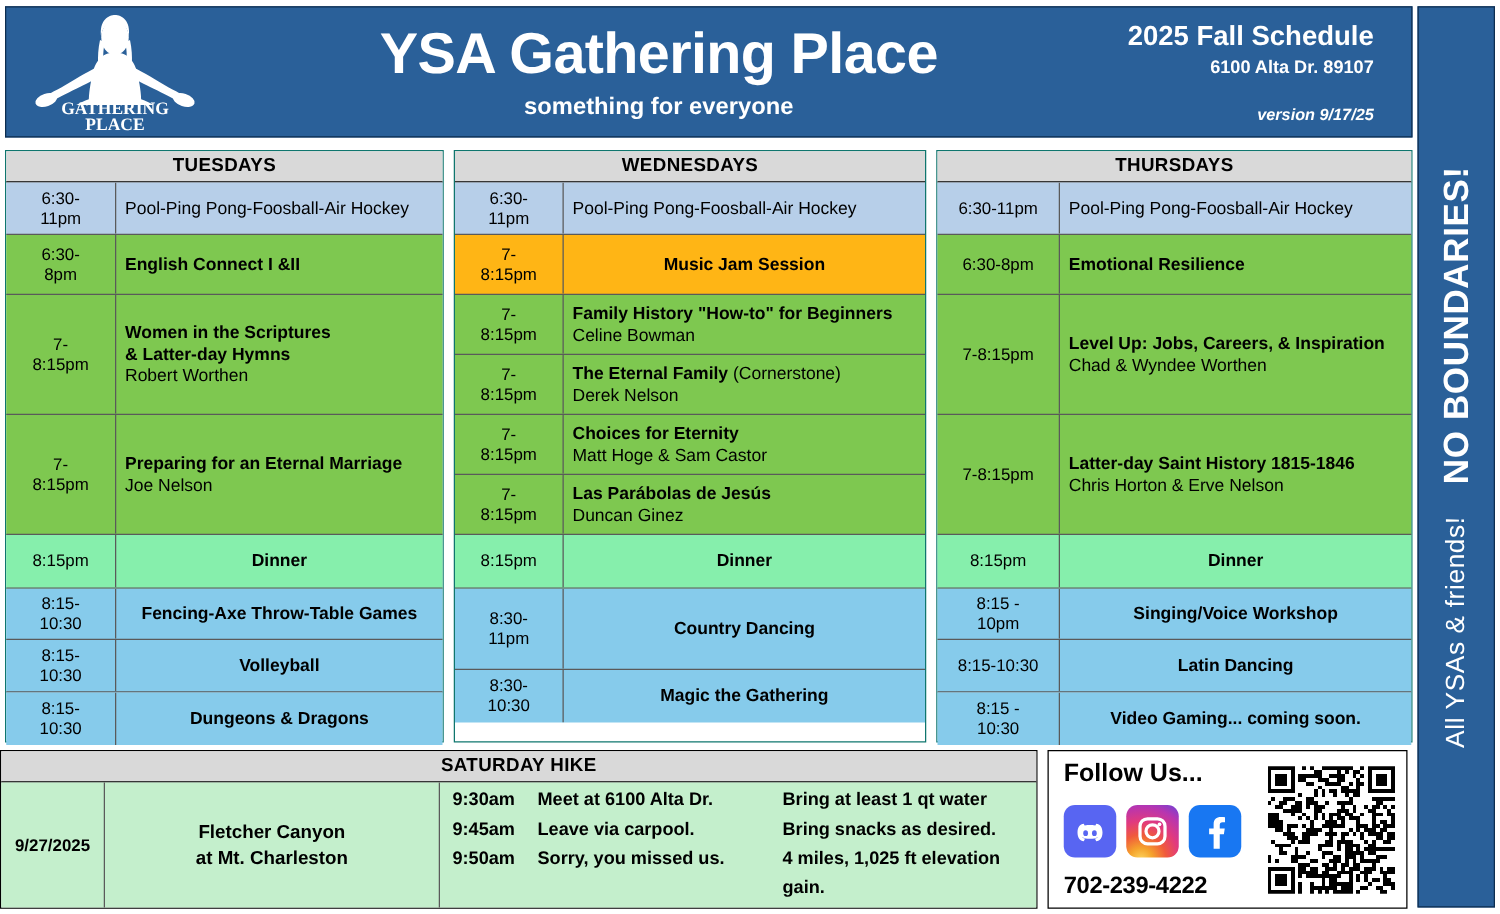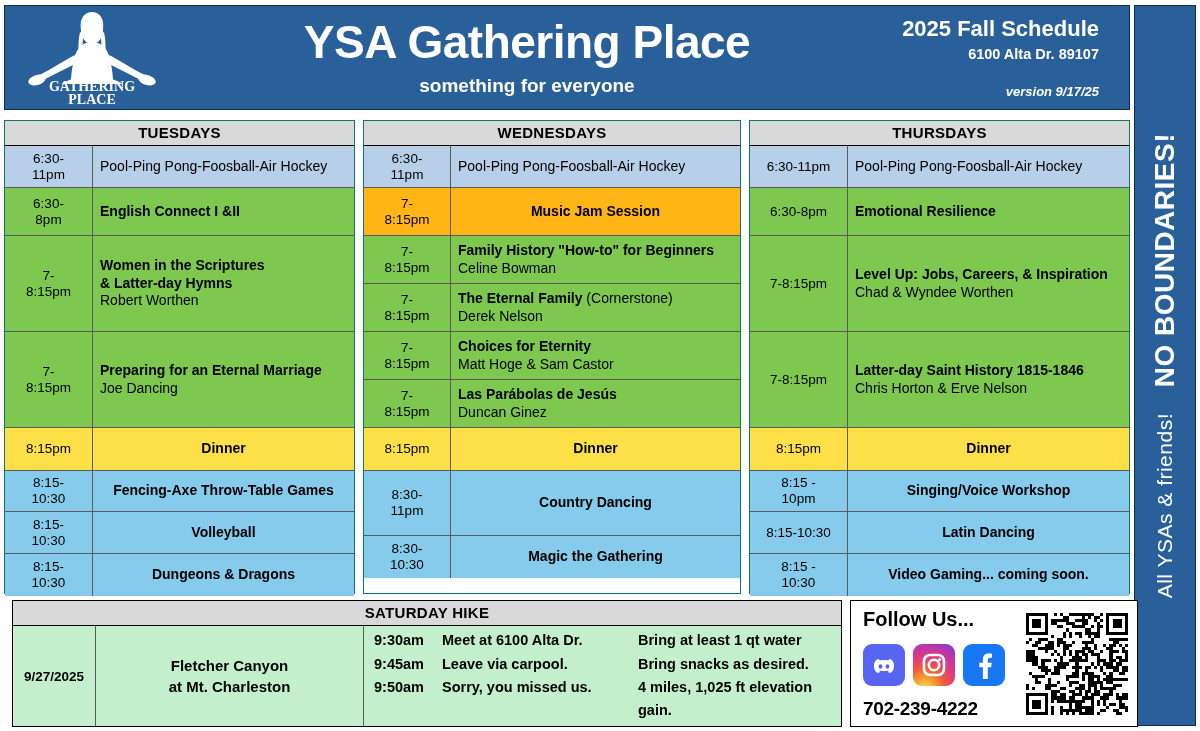--- a/index.html
+++ b/index.html
@@ -97,26 +97,26 @@
   .cell-body.center { align-items: center; text-align: center; }
   .ev-title { font-weight: bold; }
   .ev-title .norm { font-weight: normal; }
   .ev-pres { font-weight: normal; }
   .ev-plain { font-weight: normal; }
 
   
   .c-lightblue { background: #b7cfe9; }
   .c-green { background: #7ec850; }
   .c-orange { background: #ffb515; }
-  .c-yellow { background: #fde047; }
+  .c-yellow { background: #86efac; }
   .c-blue { background: #86cbeb; }
 
   
   .bottom {
-    position: absolute; left: 12px; top: 600px;
+    position: absolute; left: 0; top: 600px;
     width: 1126px; height: 127px;
     display: flex; gap: 8px;
   }
   .hike-box {
     flex: 0 0 830px; border: 1px solid #000; background: #fff;
     display: flex; flex-direction: column;
   }
   .hike-header {
     background: #d9d9d9; border-bottom: 1px solid #000;
     text-align: center; font-size: 15px; font-weight: bold; color: #000;
@@ -233,21 +233,21 @@
             <div class="cell-time">7-8:15pm</div>
             <div class="cell-body">
               <div class="ev-title">Women in the Scriptures<br>&amp; Latter-day Hymns</div>
               <div class="ev-pres">Robert Worthen</div>
             </div>
           </div>
           <div class="row c-green" style="height: 96px;">
             <div class="cell-time">7-8:15pm</div>
             <div class="cell-body">
               <div class="ev-title">Preparing for an Eternal Marriage</div>
-              <div class="ev-pres">Joe Dancing</div>
+              <div class="ev-pres">Joe Nelson</div>
             </div>
           </div>
           <div class="row c-yellow" style="height: 43px;">
             <div class="cell-time">8:15pm</div>
             <div class="cell-body center">
               <div class="ev-title">Dinner</div>
             </div>
           </div>
           <div class="row c-blue" style="height: 41px;">
             <div class="cell-time">8:15-10:30</div>

